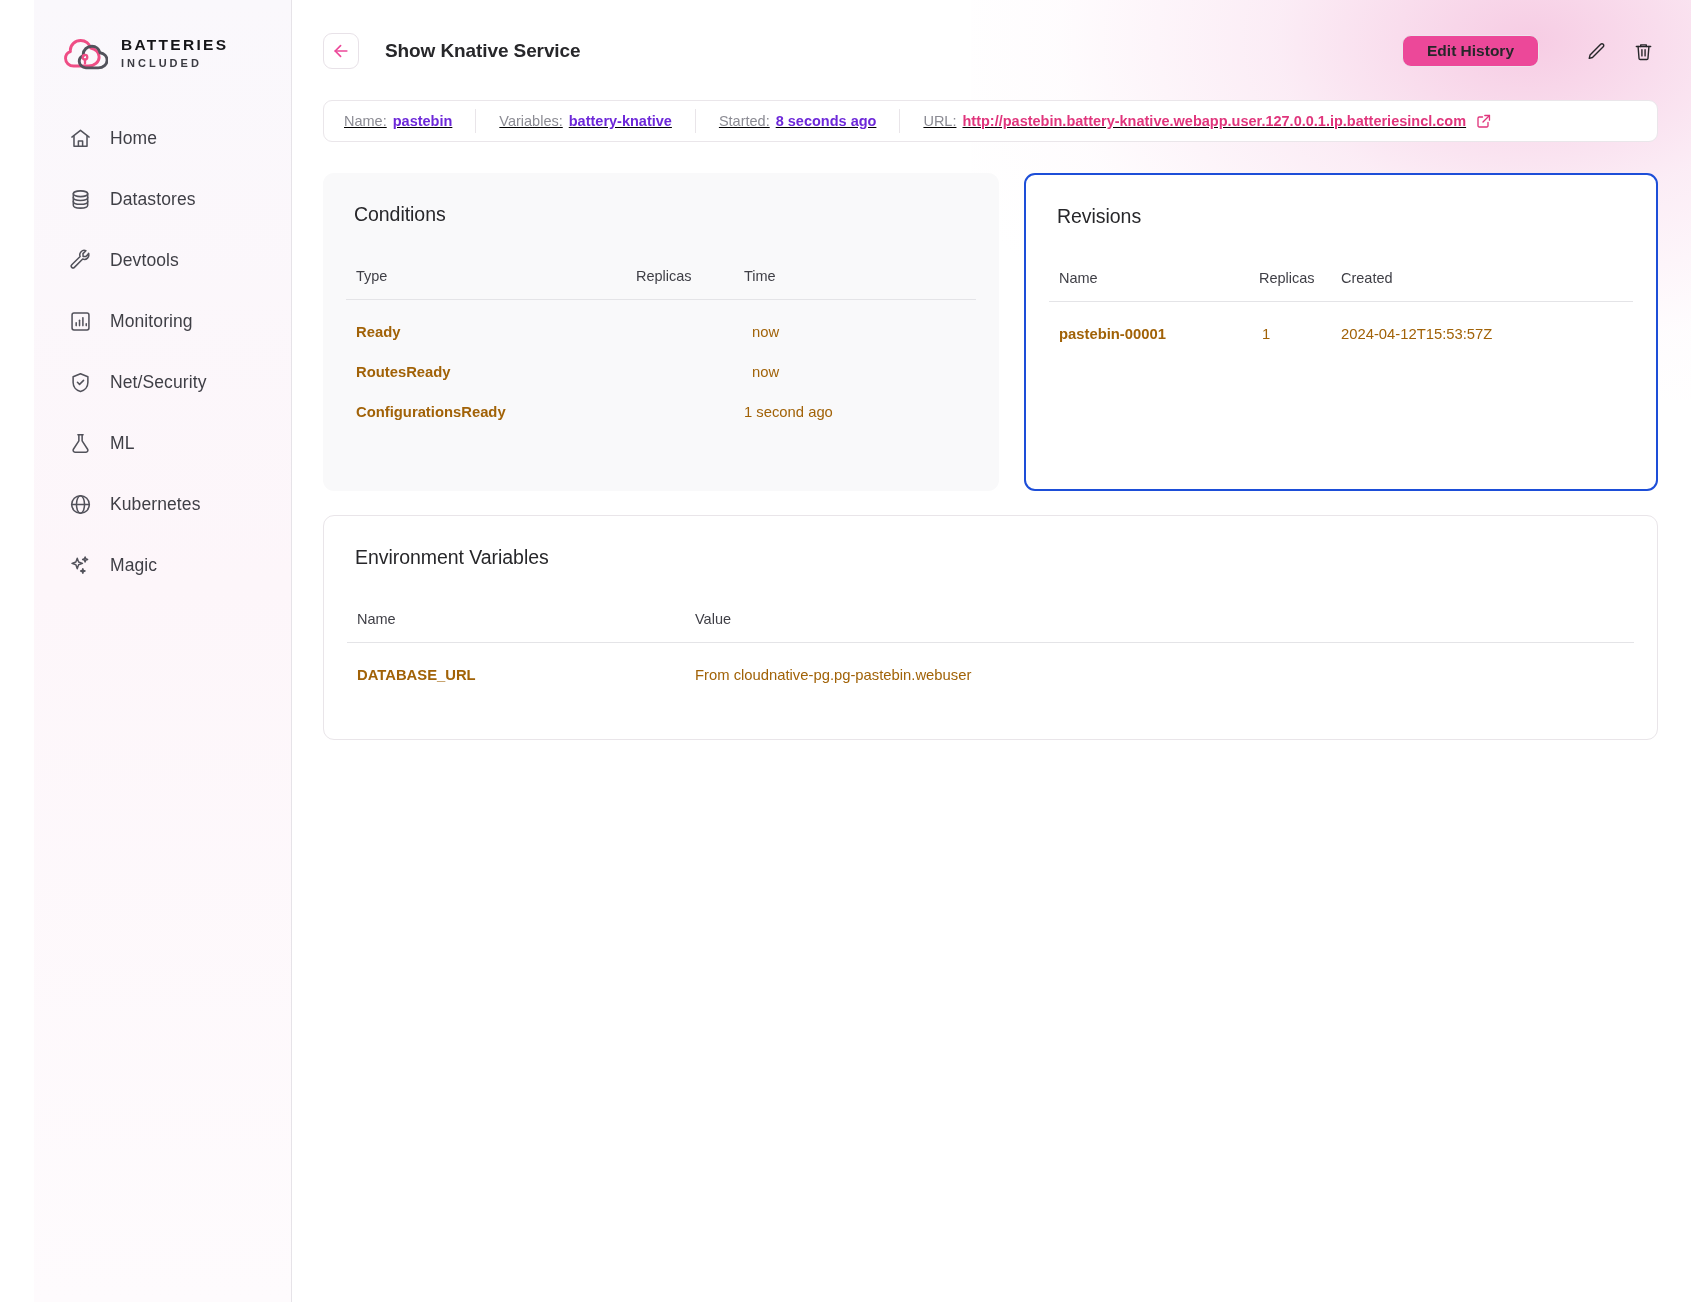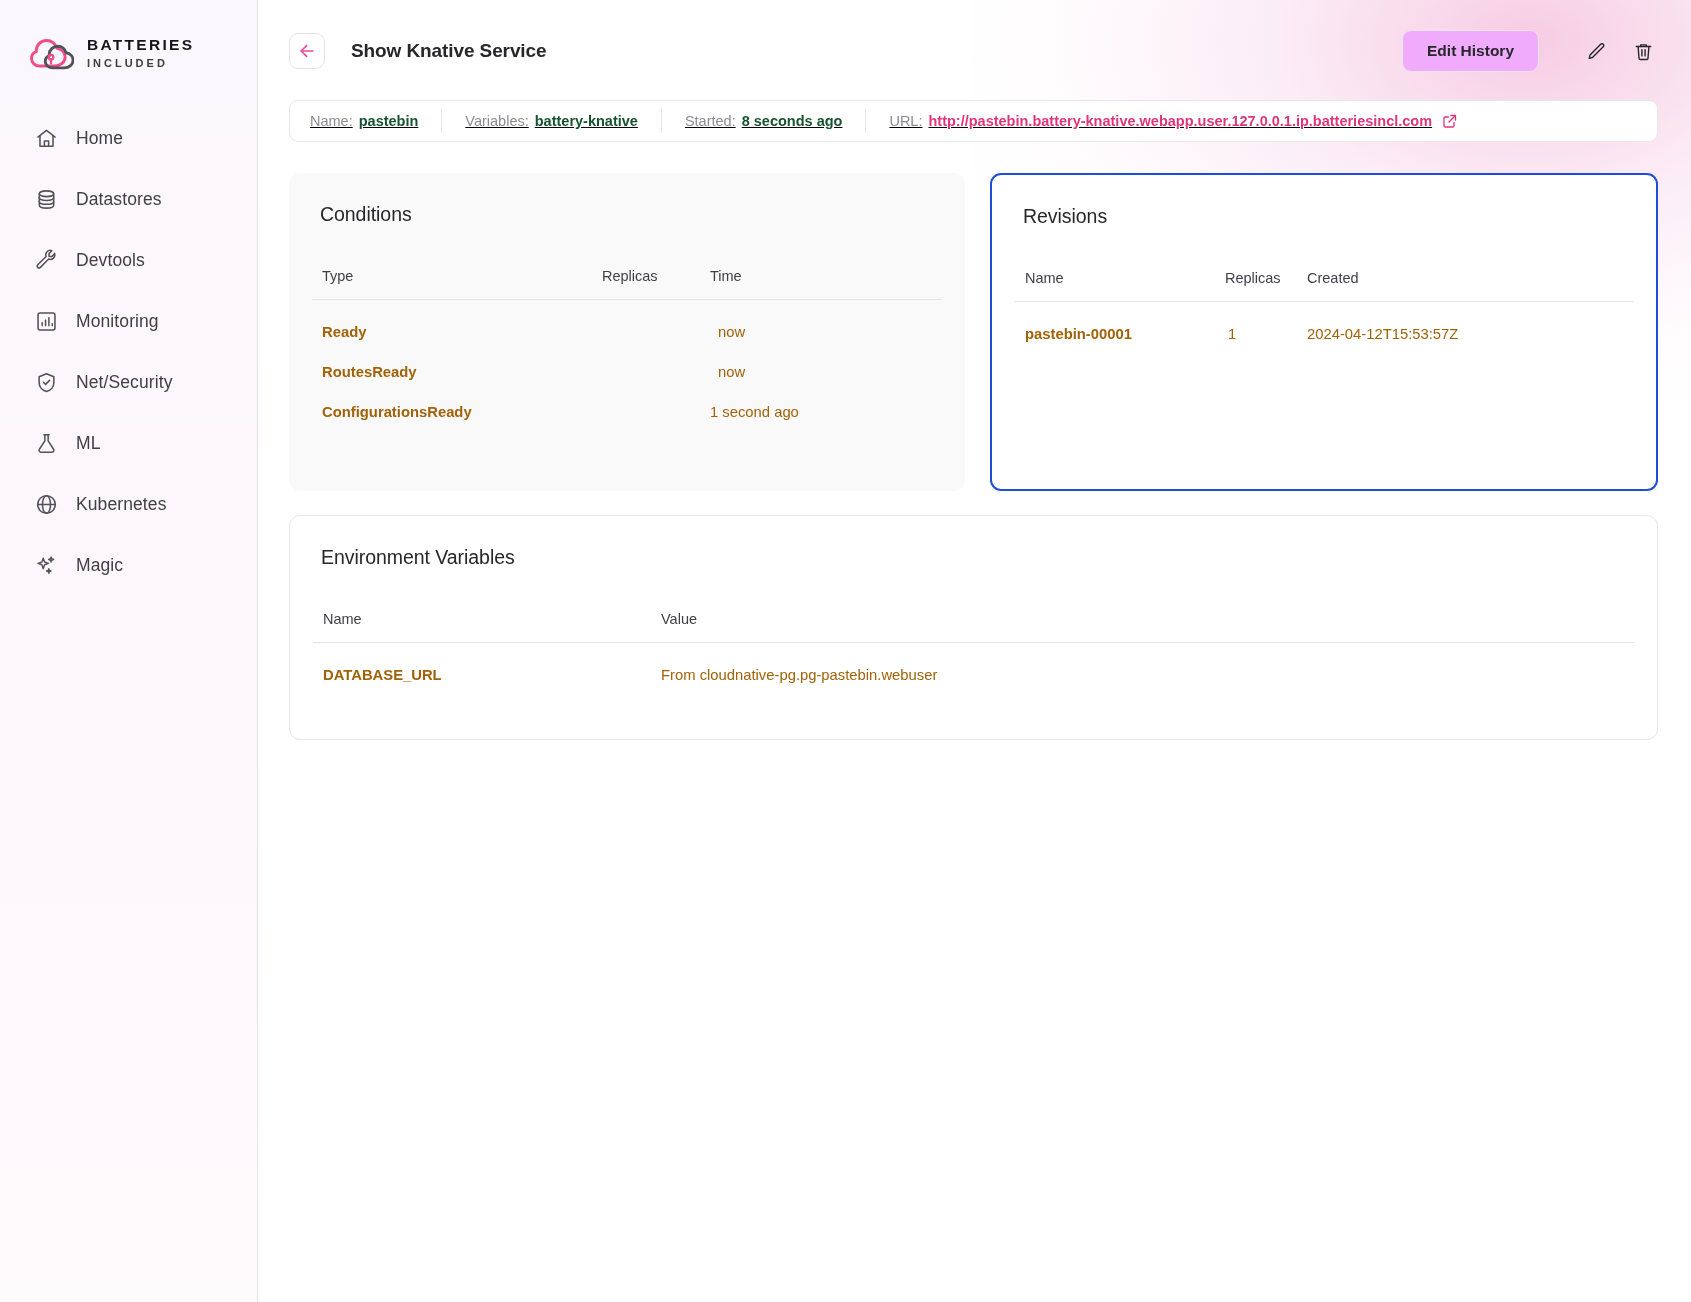--- a/index.html
+++ b/index.html
@@ -17,20 +17,21 @@
   }
 
   
   .sidebar {
     width: 258px;
     flex: 0 0 258px;
     height: 1302px;
     background: linear-gradient(180deg, #faf8fc 0%, #fdf6fa 45%, #fefbfd 100%);
     border-right: 1px solid #e6e3e8;
     position: relative;
+    margin-left: 34px;
   }
   .logo-wrap {
     display: flex;
     align-items: center;
     gap: 13px;
     padding: 36px 0 0 28px;
   }
   .logo-mark { width: 46px; height: 34px; flex: 0 0 46px; }
   .logo-text { display: flex; flex-direction: column; line-height: 1; }
   .logo-line1 {
@@ -106,23 +107,23 @@
   .back-btn svg { width: 20px; height: 20px; color: #ec4899; display: block; }
   .page-title {
     font-size: 19px;
     font-weight: 600;
     color: #27272a;
     margin-left: 26px;
     letter-spacing: -0.1px;
   }
   .header-spacer { flex: 1 1 auto; }
   .edit-history-btn {
-    height: 42px;
+    height: 32px;
     padding: 0 24px;
-    background: #f0abfc;
+    background: #ec4899;
     border: 1px solid #ece6ec;
     border-radius: 9px;
     font-size: 15.5px;
     font-weight: 600;
     color: #27272a;
     cursor: pointer;
     font-family: "Liberation Sans", sans-serif;
     display: flex; align-items: center;
   }
   .icon-btn {
@@ -150,21 +151,21 @@
   }
   .info-cell {
     display: flex;
     align-items: center;
     padding: 0 23px;
     font-size: 14.5px;
     white-space: nowrap;
   }
   .info-cell:first-child { padding-left: 0; }
   .info-label { color: #8b8b93; margin-right: 6px; }
-  .info-value { color: #14532d; font-weight: 600; }
+  .info-value { color: #6d28d9; font-weight: 600; }
   .info-div { width: 1px; height: 24px; background: #e9e5e9; flex: 0 0 1px; }
   .info-link {
     color: #e0357c;
     font-weight: 600;
     text-decoration: none;
   }
   .ext-icon { margin-left: 10px; display: flex; align-items: center; color: #e0357c; }
   .ext-icon svg { width: 16px; height: 16px; display: block; }
 
   

